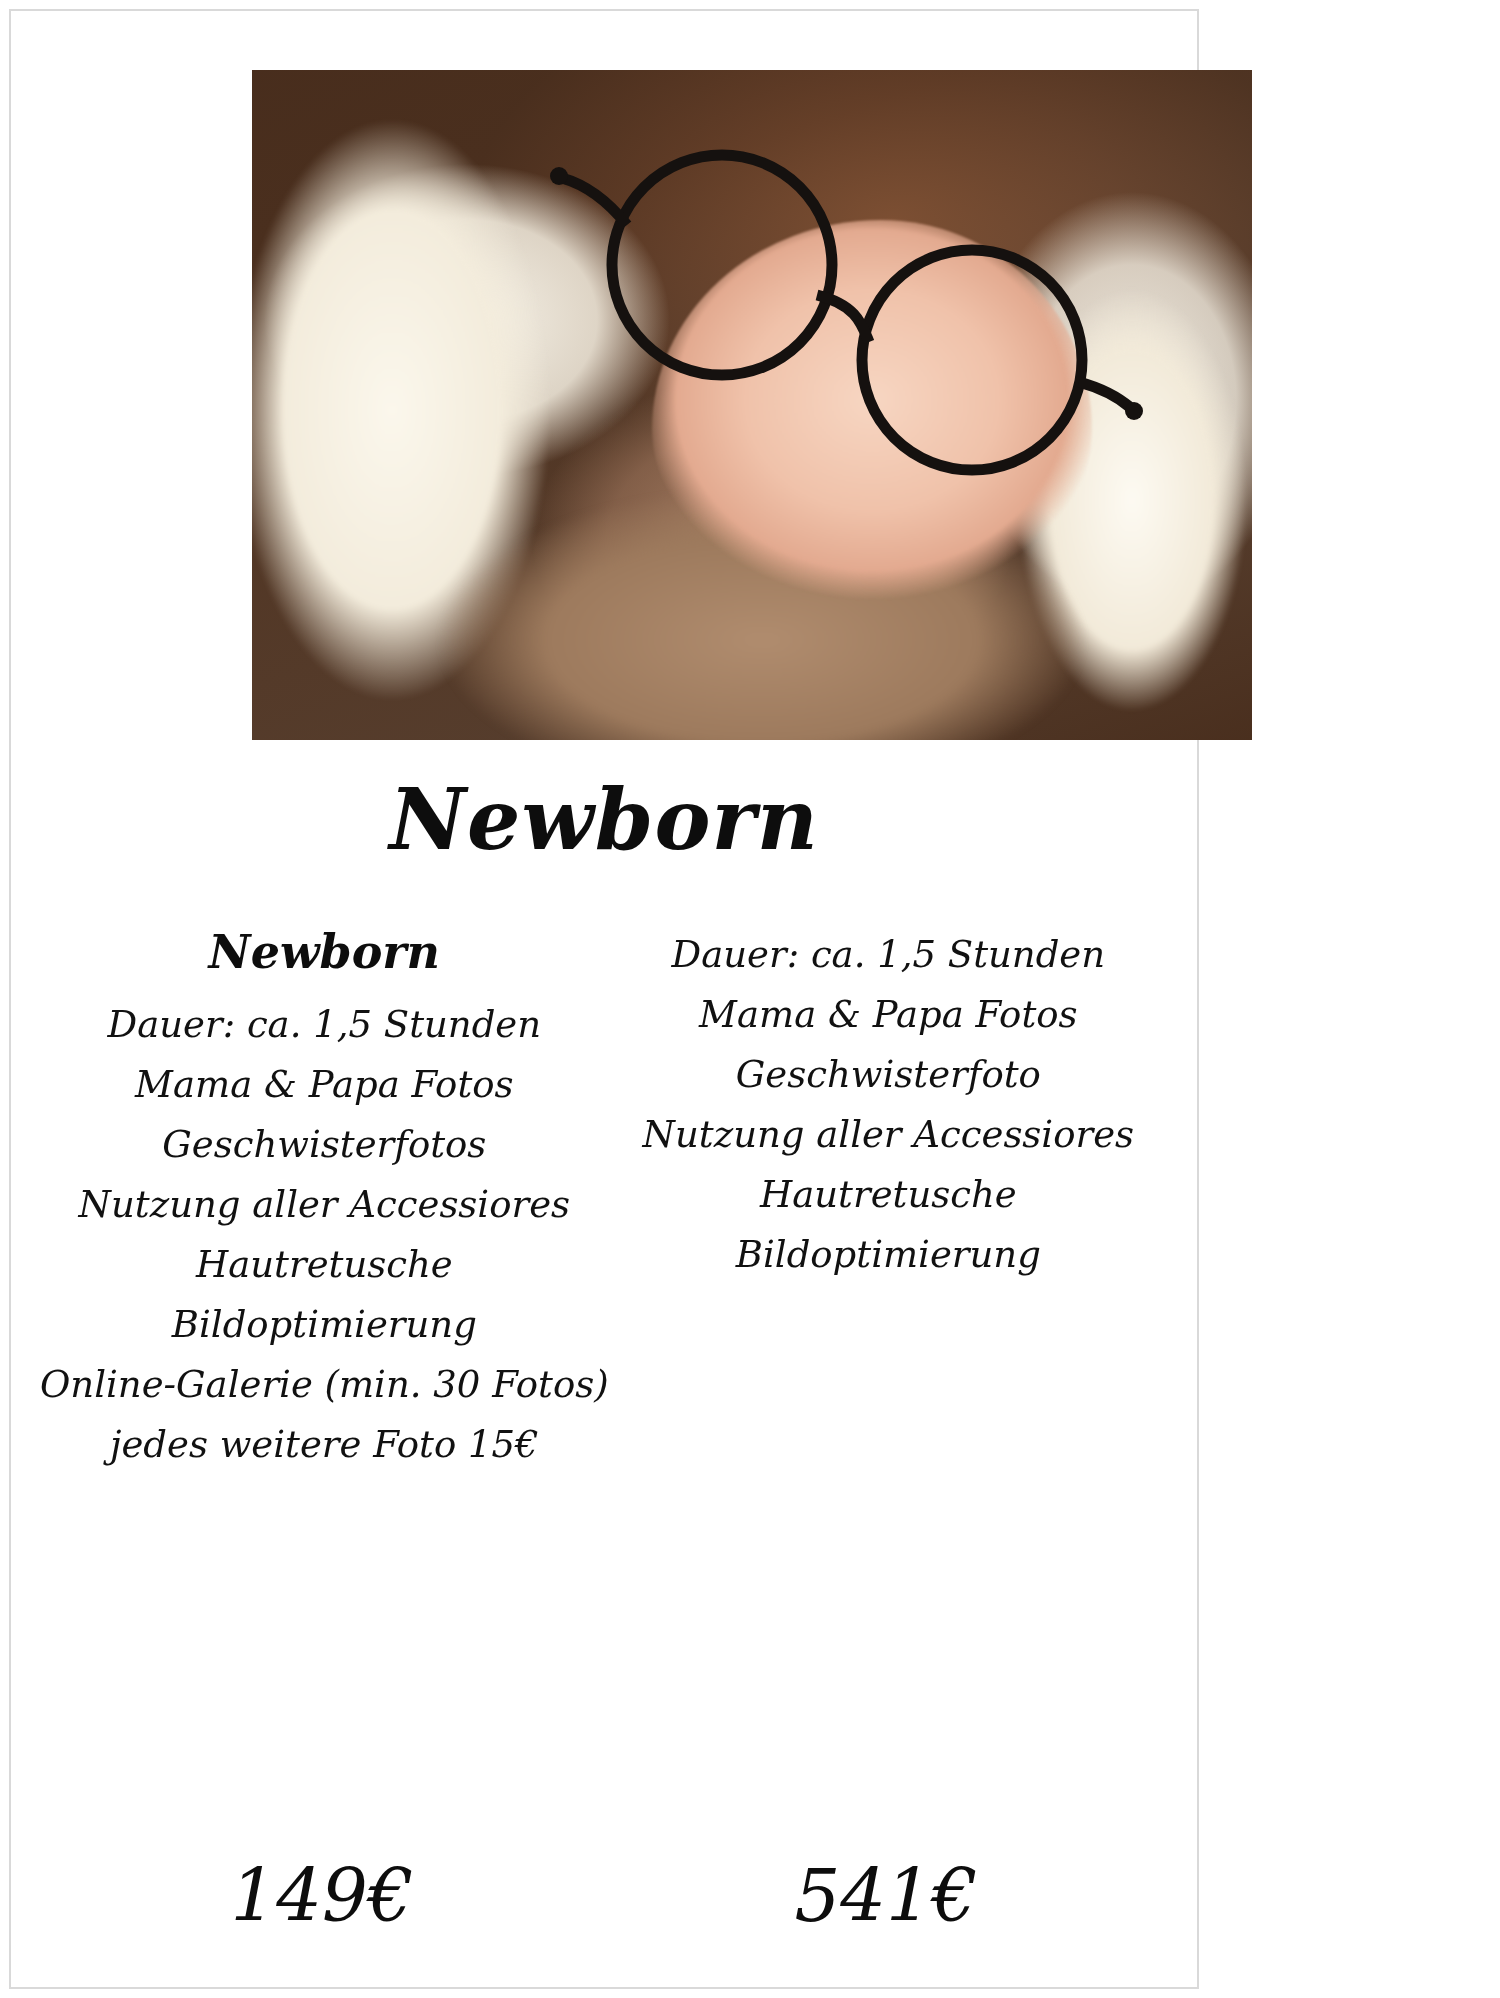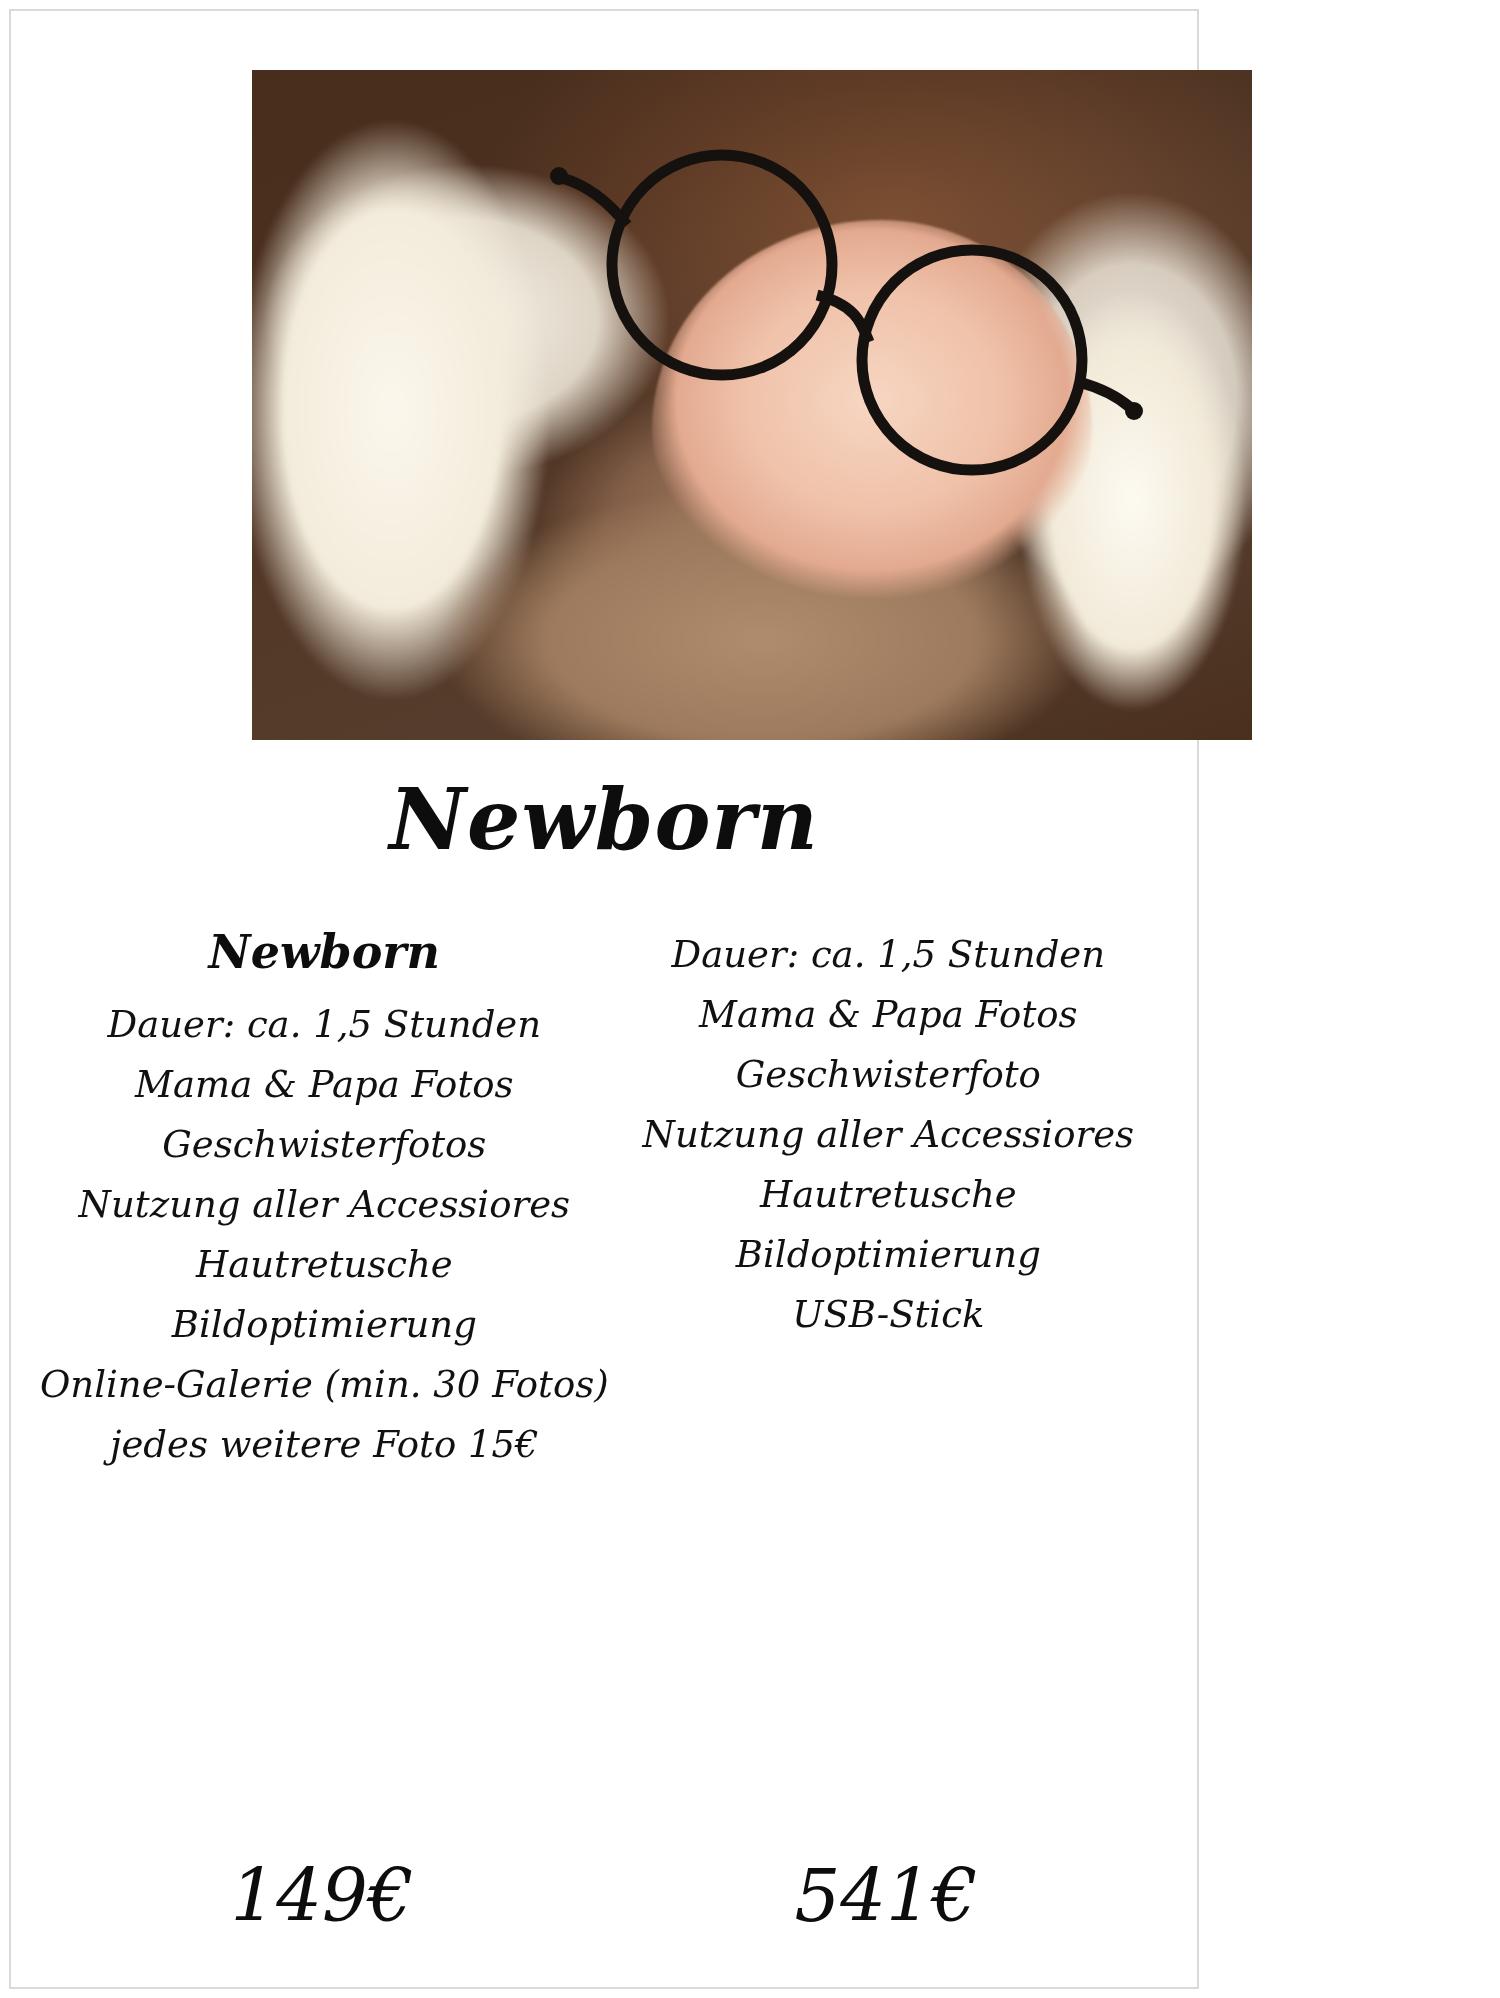--- a/index.html
+++ b/index.html
@@ -212,21 +212,20 @@
       <div class="feature">jedes weitere Foto 15€</div>
     </div>
 
     <div class="col">
       <div class="feature">Dauer: ca. 1,5 Stunden</div>
       <div class="feature">Mama &amp; Papa Fotos</div>
       <div class="feature">Geschwisterfoto</div>
       <div class="feature">Nutzung aller Accessiores</div>
       <div class="feature">Hautretusche</div>
       <div class="feature">Bildoptimierung</div>
-      <div class="feature">USB-Stick</div>
     </div>
 
   </div>
 
   <div class="prices">
     <div class="price-cell">
       <span class="price">149€</span>
     </div>
     <div class="price-cell">
       <span class="price">541€</span>

